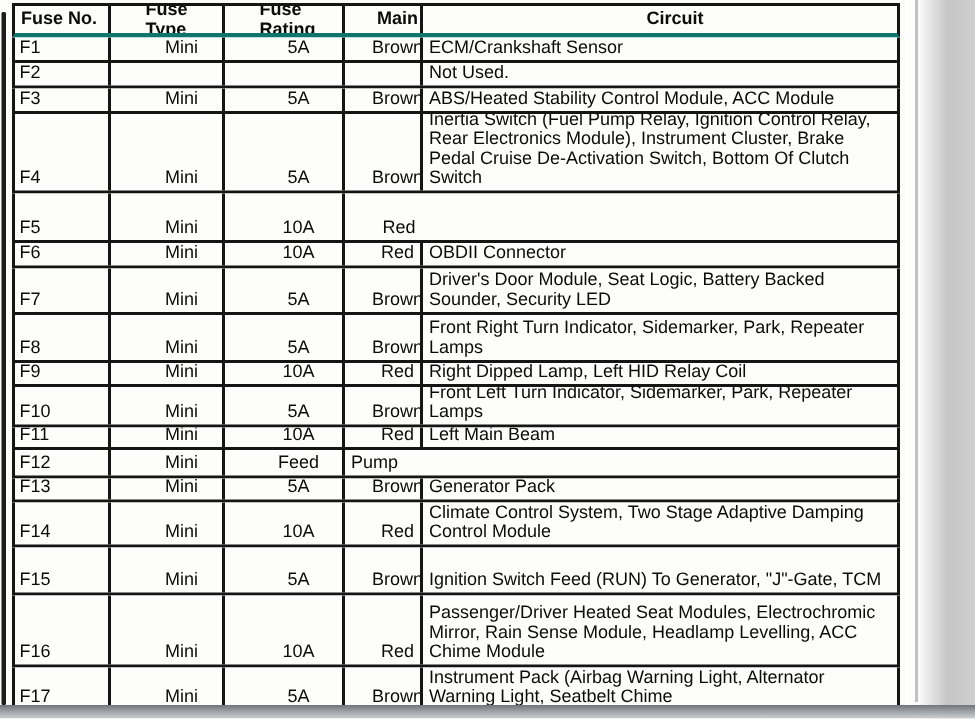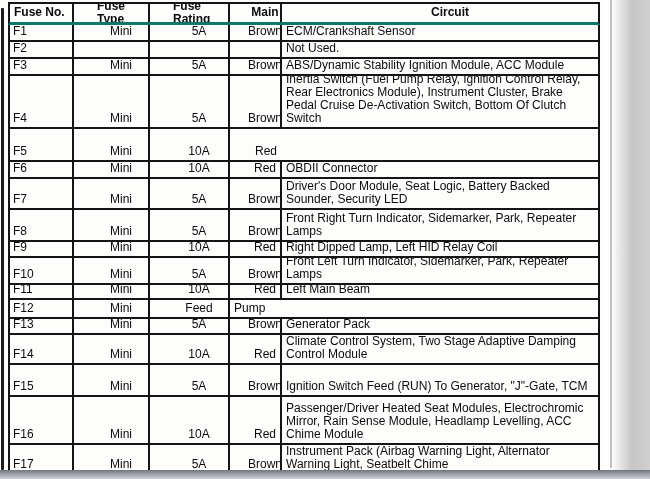--- a/index.html
+++ b/index.html
@@ -94,21 +94,21 @@
     <div class="cell center"></div>
     <div class="cell center"></div>
     <div class="cell left circuit">Not Used.</div>
   </div>
 
   <div class="row" style="--h:17px">
     <div class="cell left">F3</div>
     <div class="cell center">Mini</div>
     <div class="cell center">5A</div>
     <div class="cell center">Brown</div>
-    <div class="cell left circuit">ABS/Dynamic Stability Ignition Module, ACC Module</div>
+    <div class="cell left circuit">ABS/Heated Stability Control Module, ACC Module</div>
   </div>
 
   <div class="row" style="--h:53px">
     <div class="cell left">F4</div>
     <div class="cell center">Mini</div>
     <div class="cell center">5A</div>
     <div class="cell center">Brown</div>
     <div class="cell left circuit">Inertia Switch (Fuel Pump Relay, Ignition Control Relay, Rear Electronics Module), Instrument Cluster, Brake Pedal Cruise De-Activation Switch, Bottom Of Clutch Switch</div>
   </div>
 

